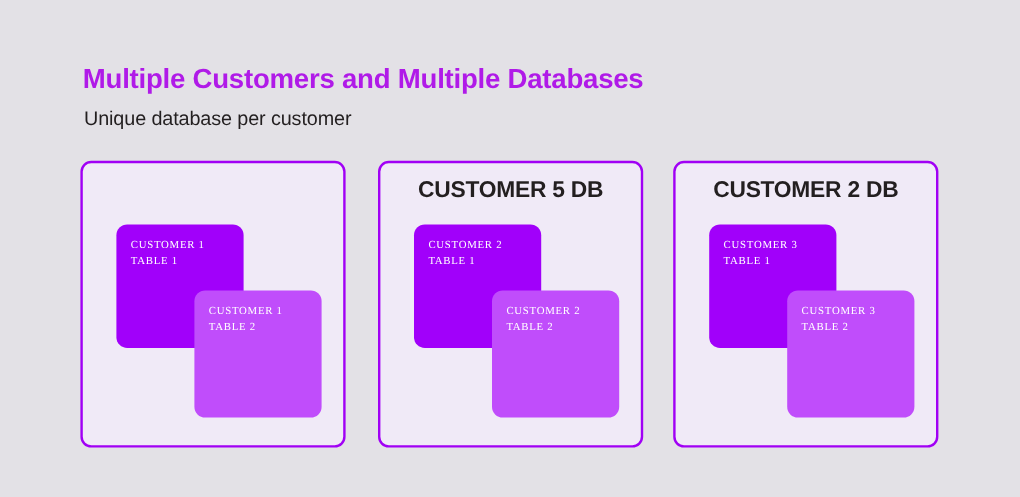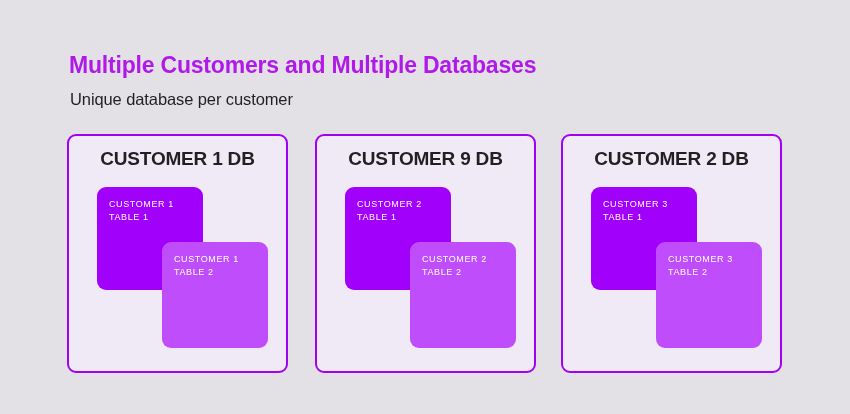--- a/index.html
+++ b/index.html
@@ -80,21 +80,21 @@
 
   
   .table-box {
     position: absolute;
     border-radius: 9px;
     box-sizing: border-box;
     padding: 11px 0 0 12px;
   }
   .table-box .tb-line {
     display: block;
-    font-family: Liberation Sans, sans-serif;
+    font-family: Liberation Serif, serif;
     font-size: 9px;
     line-height: 13px;
     color: #ffffff;
     letter-spacing: 0.6px;
     white-space: pre;
   }
   .table-box.box-primary {
     left: 28px;
     top: 51px;
     width: 106px;
@@ -116,33 +116,32 @@
 
 <div id="page-root">
 
   <div class="main-title">Multiple Customers and Multiple Databases</div>
 
   <div class="sub-title">Unique database per customer</div>
 
   <div class="db-cards">
 
     <div class="db-card card-0">
-      <div class="db-card-title">CUSTOMER 1 DB</div>
       <div class="table-box box-primary">
         <span class="tb-line">CUSTOMER 1</span>
         <span class="tb-line">TABLE 1</span>
       </div>
       <div class="table-box box-secondary">
         <span class="tb-line">CUSTOMER 1</span>
         <span class="tb-line">TABLE 2</span>
       </div>
     </div>
 
     <div class="db-card card-1">
-      <div class="db-card-title">CUSTOMER 9 DB</div>
+      <div class="db-card-title">CUSTOMER 5 DB</div>
       <div class="table-box box-primary">
         <span class="tb-line">CUSTOMER 2</span>
         <span class="tb-line">TABLE 1</span>
       </div>
       <div class="table-box box-secondary">
         <span class="tb-line">CUSTOMER 2</span>
         <span class="tb-line">TABLE 2</span>
       </div>
     </div>
 

